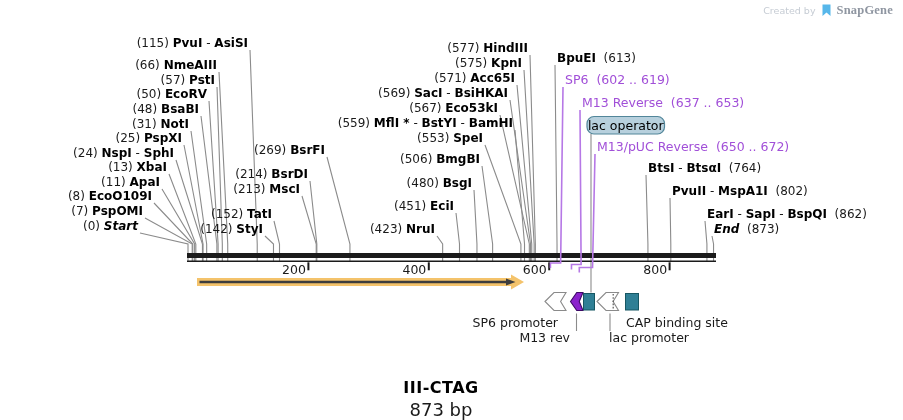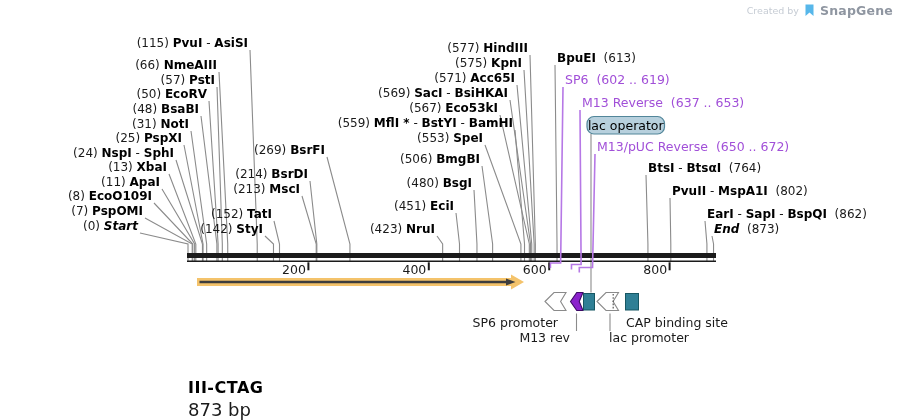--- a/index.html
+++ b/index.html
@@ -1,22 +1,22 @@
 <!DOCTYPE html>
 <html><head>
 <meta charset="utf-8">
 <style>
   html,body{margin:0;padding:0;background:#fff;}
   #stage{position:relative;width:903px;height:420px;background:#ffffff;overflow:hidden;
          font-family:"DejaVu Sans", sans-serif;}
   #plasmid-map{position:absolute;left:0;top:0;}
   #watermark{position:absolute;top:3px;right:10px;display:flex;align-items:center;gap:5px;}
   #watermark .created{font-size:9.5px;color:#c6ccd4;}
-  #watermark .brand{font-size:12.5px;color:#8f96a1;font-weight:bold;letter-spacing:.2px;}
-  #title-block{position:absolute;left:188px;width:528px;top:378px;}
+  #watermark .brand{font-size:12.5px;color:#8f96a1;font-weight:bold;letter-spacing:.2px;font-family:Liberation Serif, serif;}
+  #title-block{position:absolute;left:177px;width:528px;top:378px;text-align:center;}
   #title-block .map-name{font-size:16px;font-weight:bold;color:#000;letter-spacing:.5px;}
   #title-block .map-len{font-size:18px;color:#1a1a1a;margin-top:2px;}
   text{font-family:"DejaVu Sans", sans-serif;}
 </style>
 </head>
 <body>
 
 <div id="stage">
   <svg id="plasmid-map" width="903" height="420" viewBox="0 0 903 420">
       <line x1="591" y1="134" x2="591" y2="292.5" stroke="#8b8b8b" stroke-width="1.1"></line>

